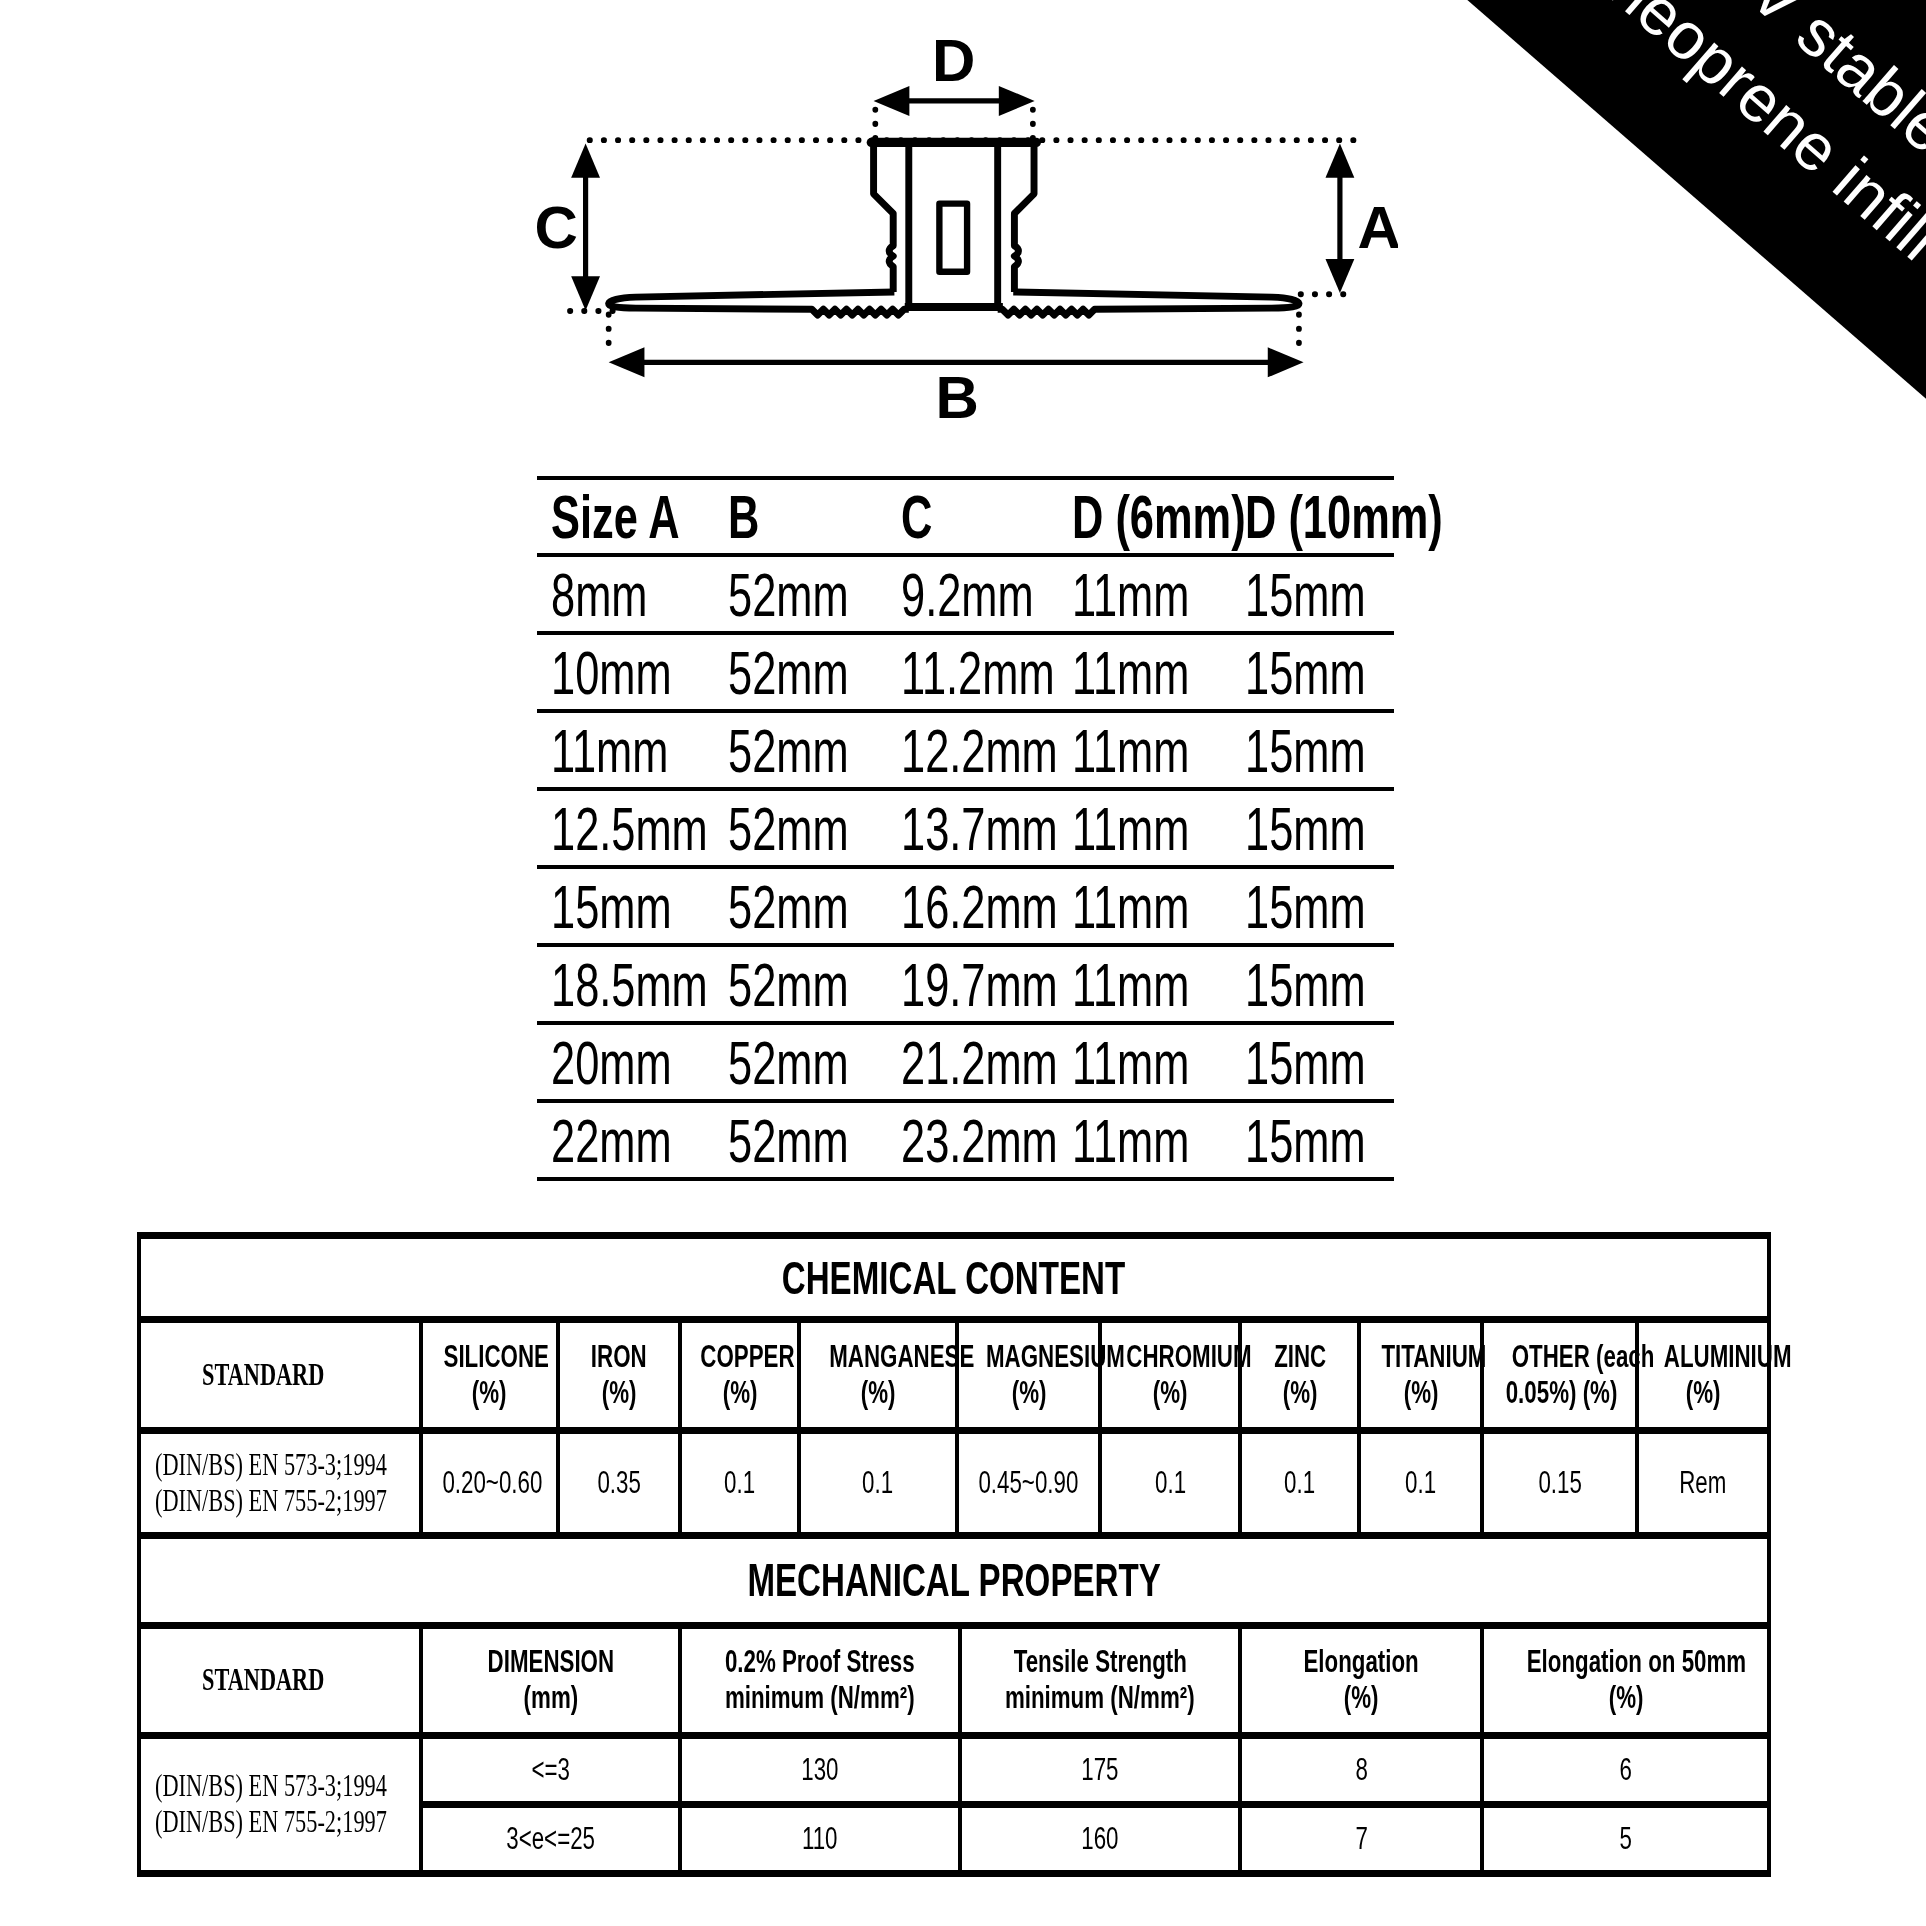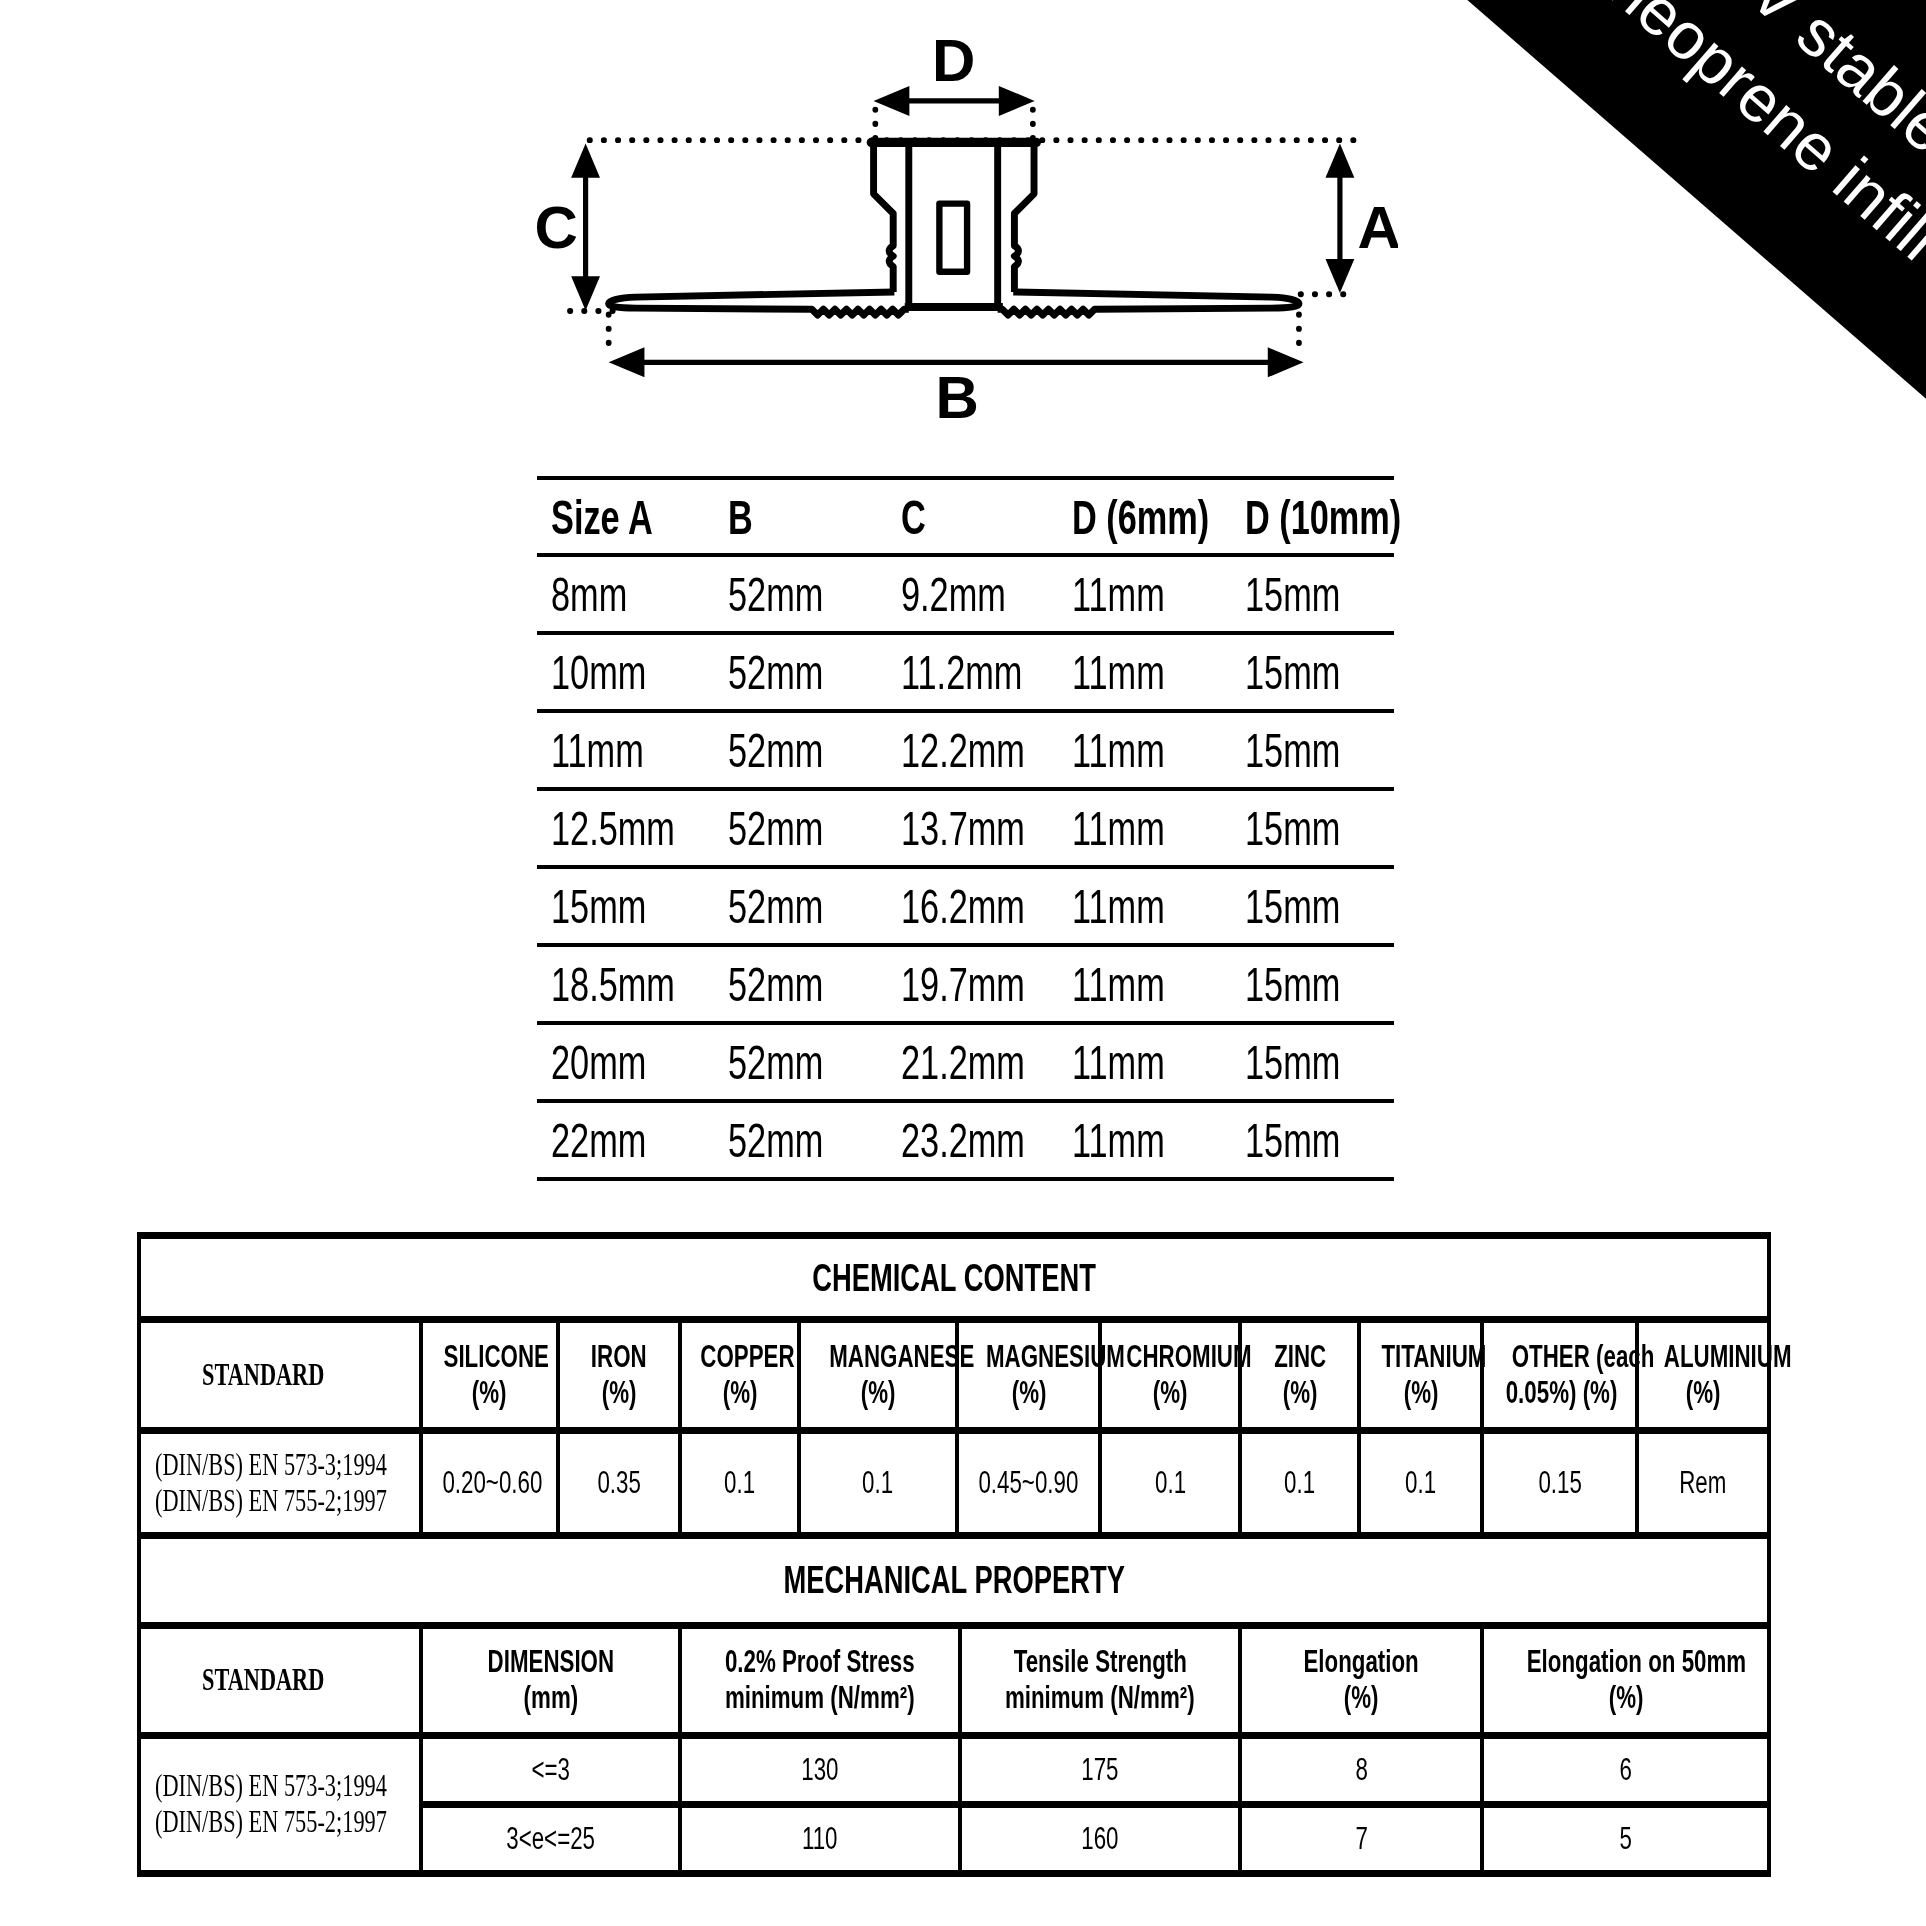--- a/index.html
+++ b/index.html
@@ -11,36 +11,36 @@
           background:#000;transform:rotate(41deg);
           display:flex;flex-direction:column;justify-content:center;align-items:center;}
   .banner .bl{color:#fff;font-size:66px;line-height:88px;white-space:nowrap;}
 
   
   .cx {display:inline-block;transform:scaleX(.72);transform-origin:center center;white-space:nowrap;}
   .cxl{display:inline-block;transform:scaleX(.72);transform-origin:left center;white-space:nowrap;}
   .sz {display:inline-block;transform:scaleX(.70);transform-origin:left center;white-space:nowrap;}
 
   
-  .size-table{position:absolute;left:537px;top:476px;width:857px;font-size:49px;}
+  .size-table{position:absolute;left:537px;top:476px;width:857px;font-size:62px;}
   .srow{display:grid;grid-template-columns:20.55% 20.22% 19.95% 20.22% 19.06%;
         border-bottom:4.6px solid #000;height:74px;align-items:center;}
   .srow.head{border-top:4.6px solid #000;height:73px;font-weight:bold;}
   .srow .cell{padding-left:14.4px;overflow:visible;}
 
   
   .alloy-line{position:absolute;left:0;top:1180px;width:1926px;height:52px;font-size:36px;}
   .alloy-line span{position:absolute;top:0;}
 
   
   .spec-wrap{position:absolute;left:137px;top:1232px;width:1634px;}
   table.spec{border-collapse:collapse;table-layout:fixed;width:100%;}
   table.spec td{border:4px solid #000;border-top-width:7px;border-bottom-width:7px;
                 text-align:center;vertical-align:middle;padding:0;font-size:31px;line-height:36px;}
-  table.spec td.title{font-weight:bold;font-size:38px;}
+  table.spec td.title{font-weight:bold;font-size:46px;}
   table.spec td.hd{font-weight:bold;}
   table.spec td.std{text-align:center;padding-left:14.4px;font-family:Liberation Serif, serif;}
   table.spec.mech tr:first-child td{border-top-width:0;}
 </style>
 </head>
 <body>
 
 <div class="page">
 
   <div class="banner">

